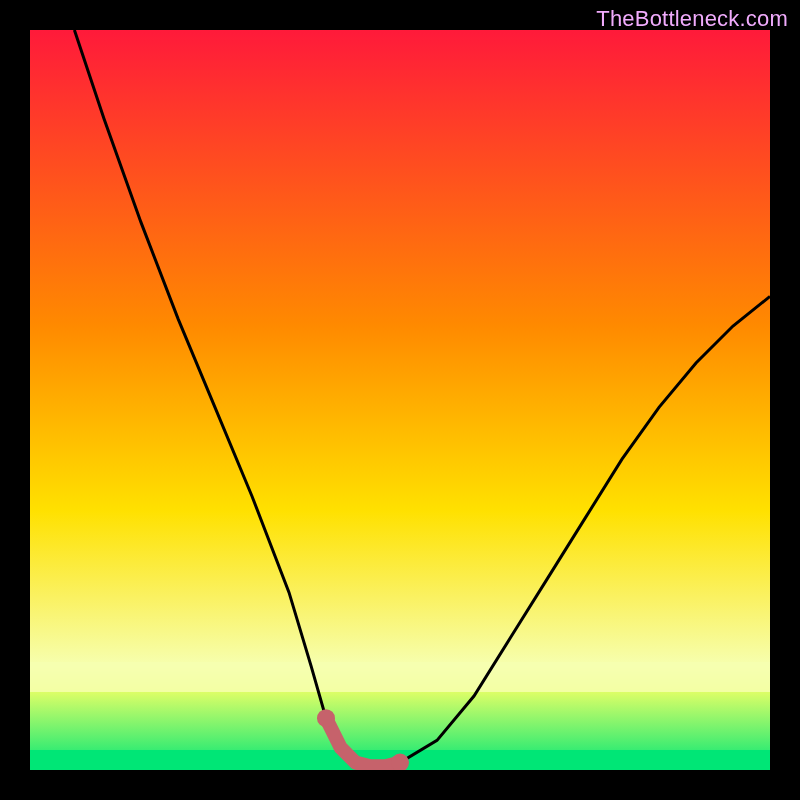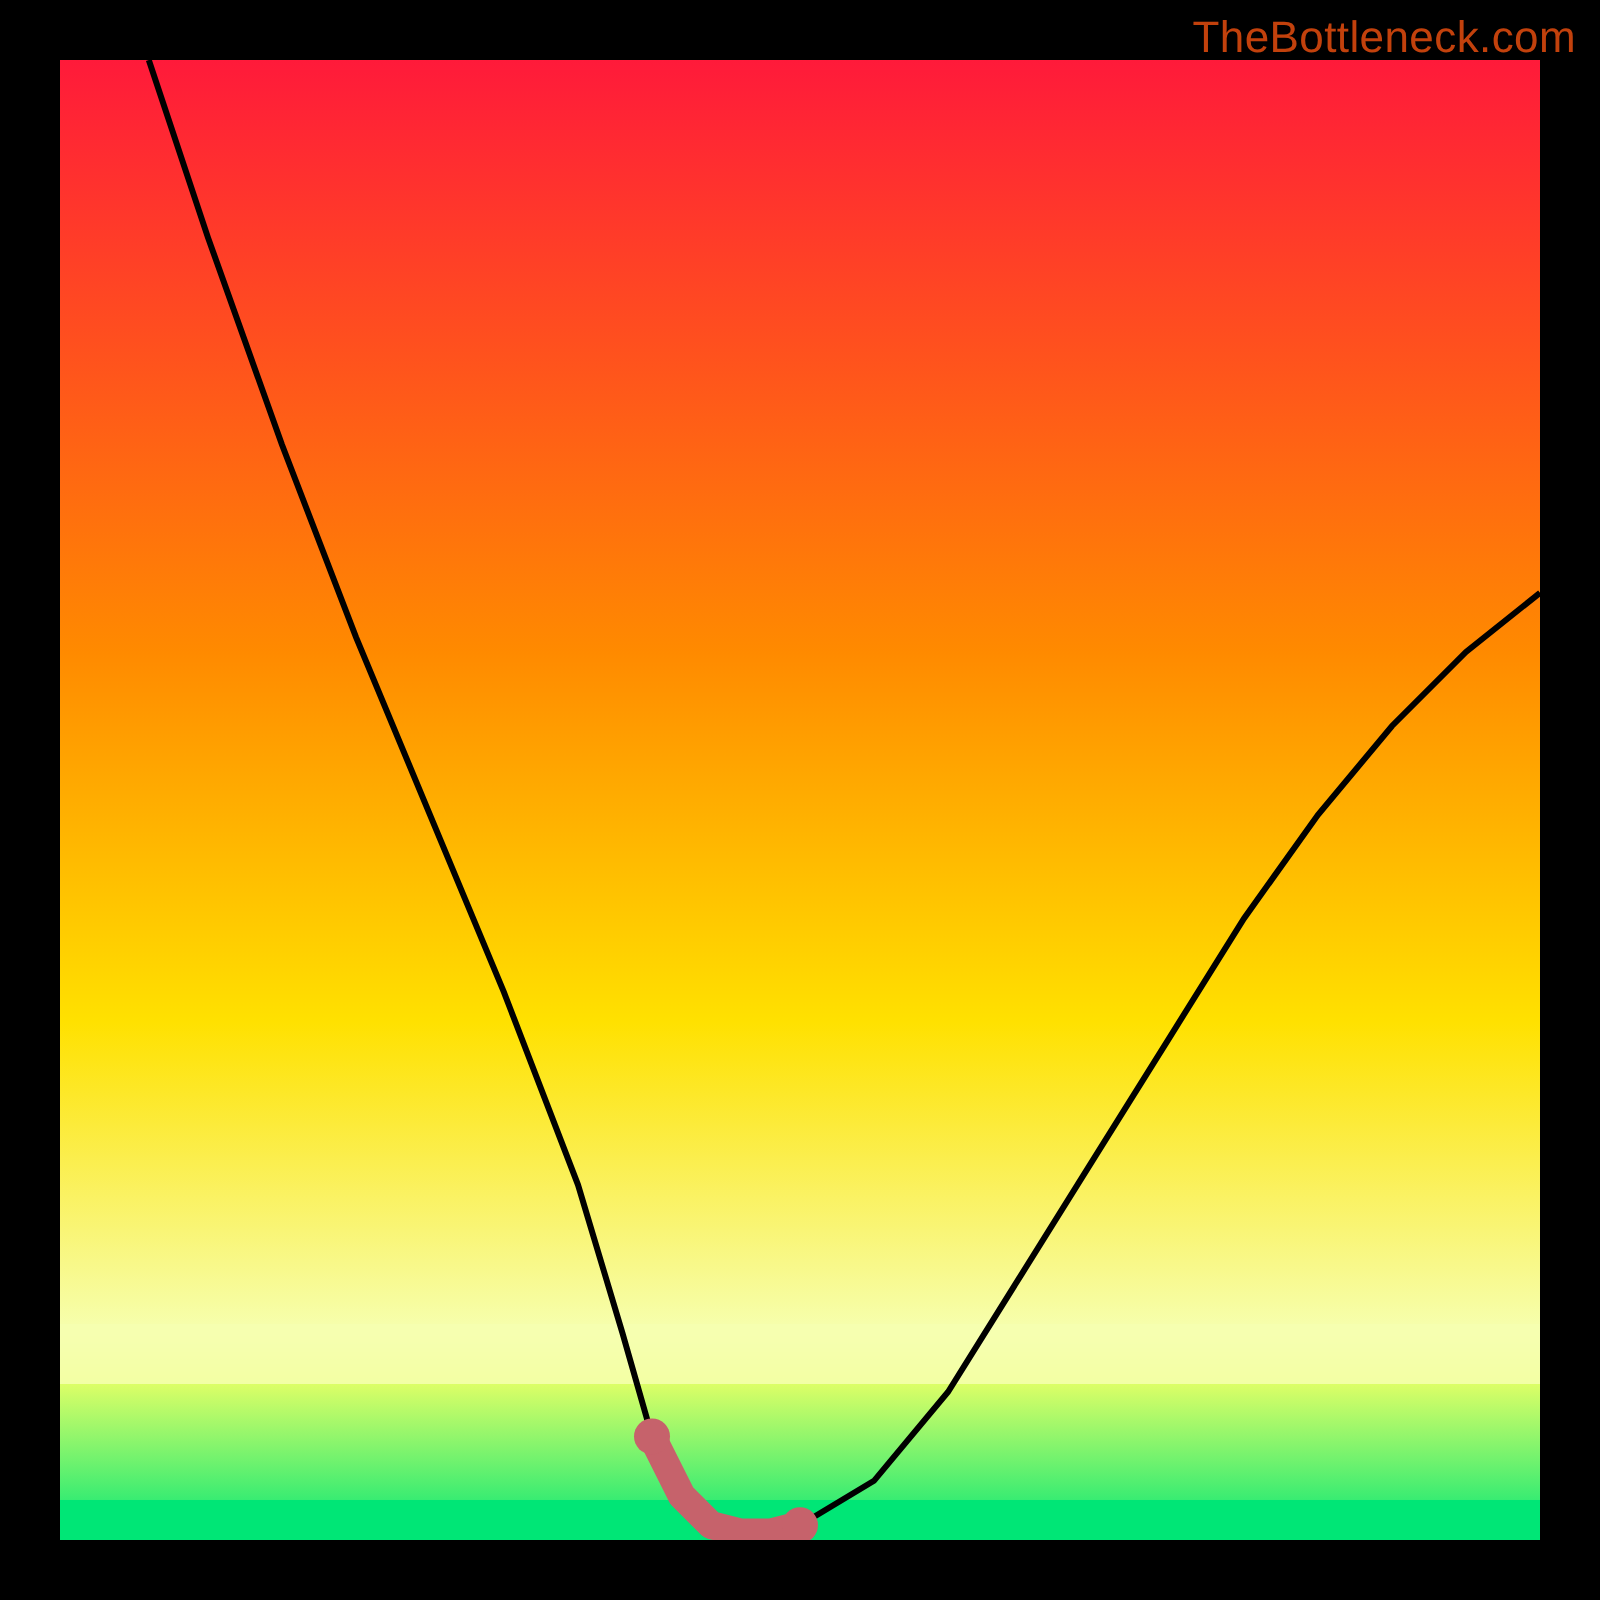--- a/index.html
+++ b/index.html
@@ -22,21 +22,21 @@
     left: 30px;
     top: 30px;
     width: 740px;
     height: 740px;
     overflow: hidden;
   }
   .watermark {
     position: absolute;
     top: 6px;
     right: 12px;
-    color: #c2410c;
+    color: #f0abfc;
     font-size: 22px;
     font-weight: 500;
     letter-spacing: 0.2px;
     user-select: none;
   }
 </style>
 </head>
 <body>
 
 <div class="frame">

